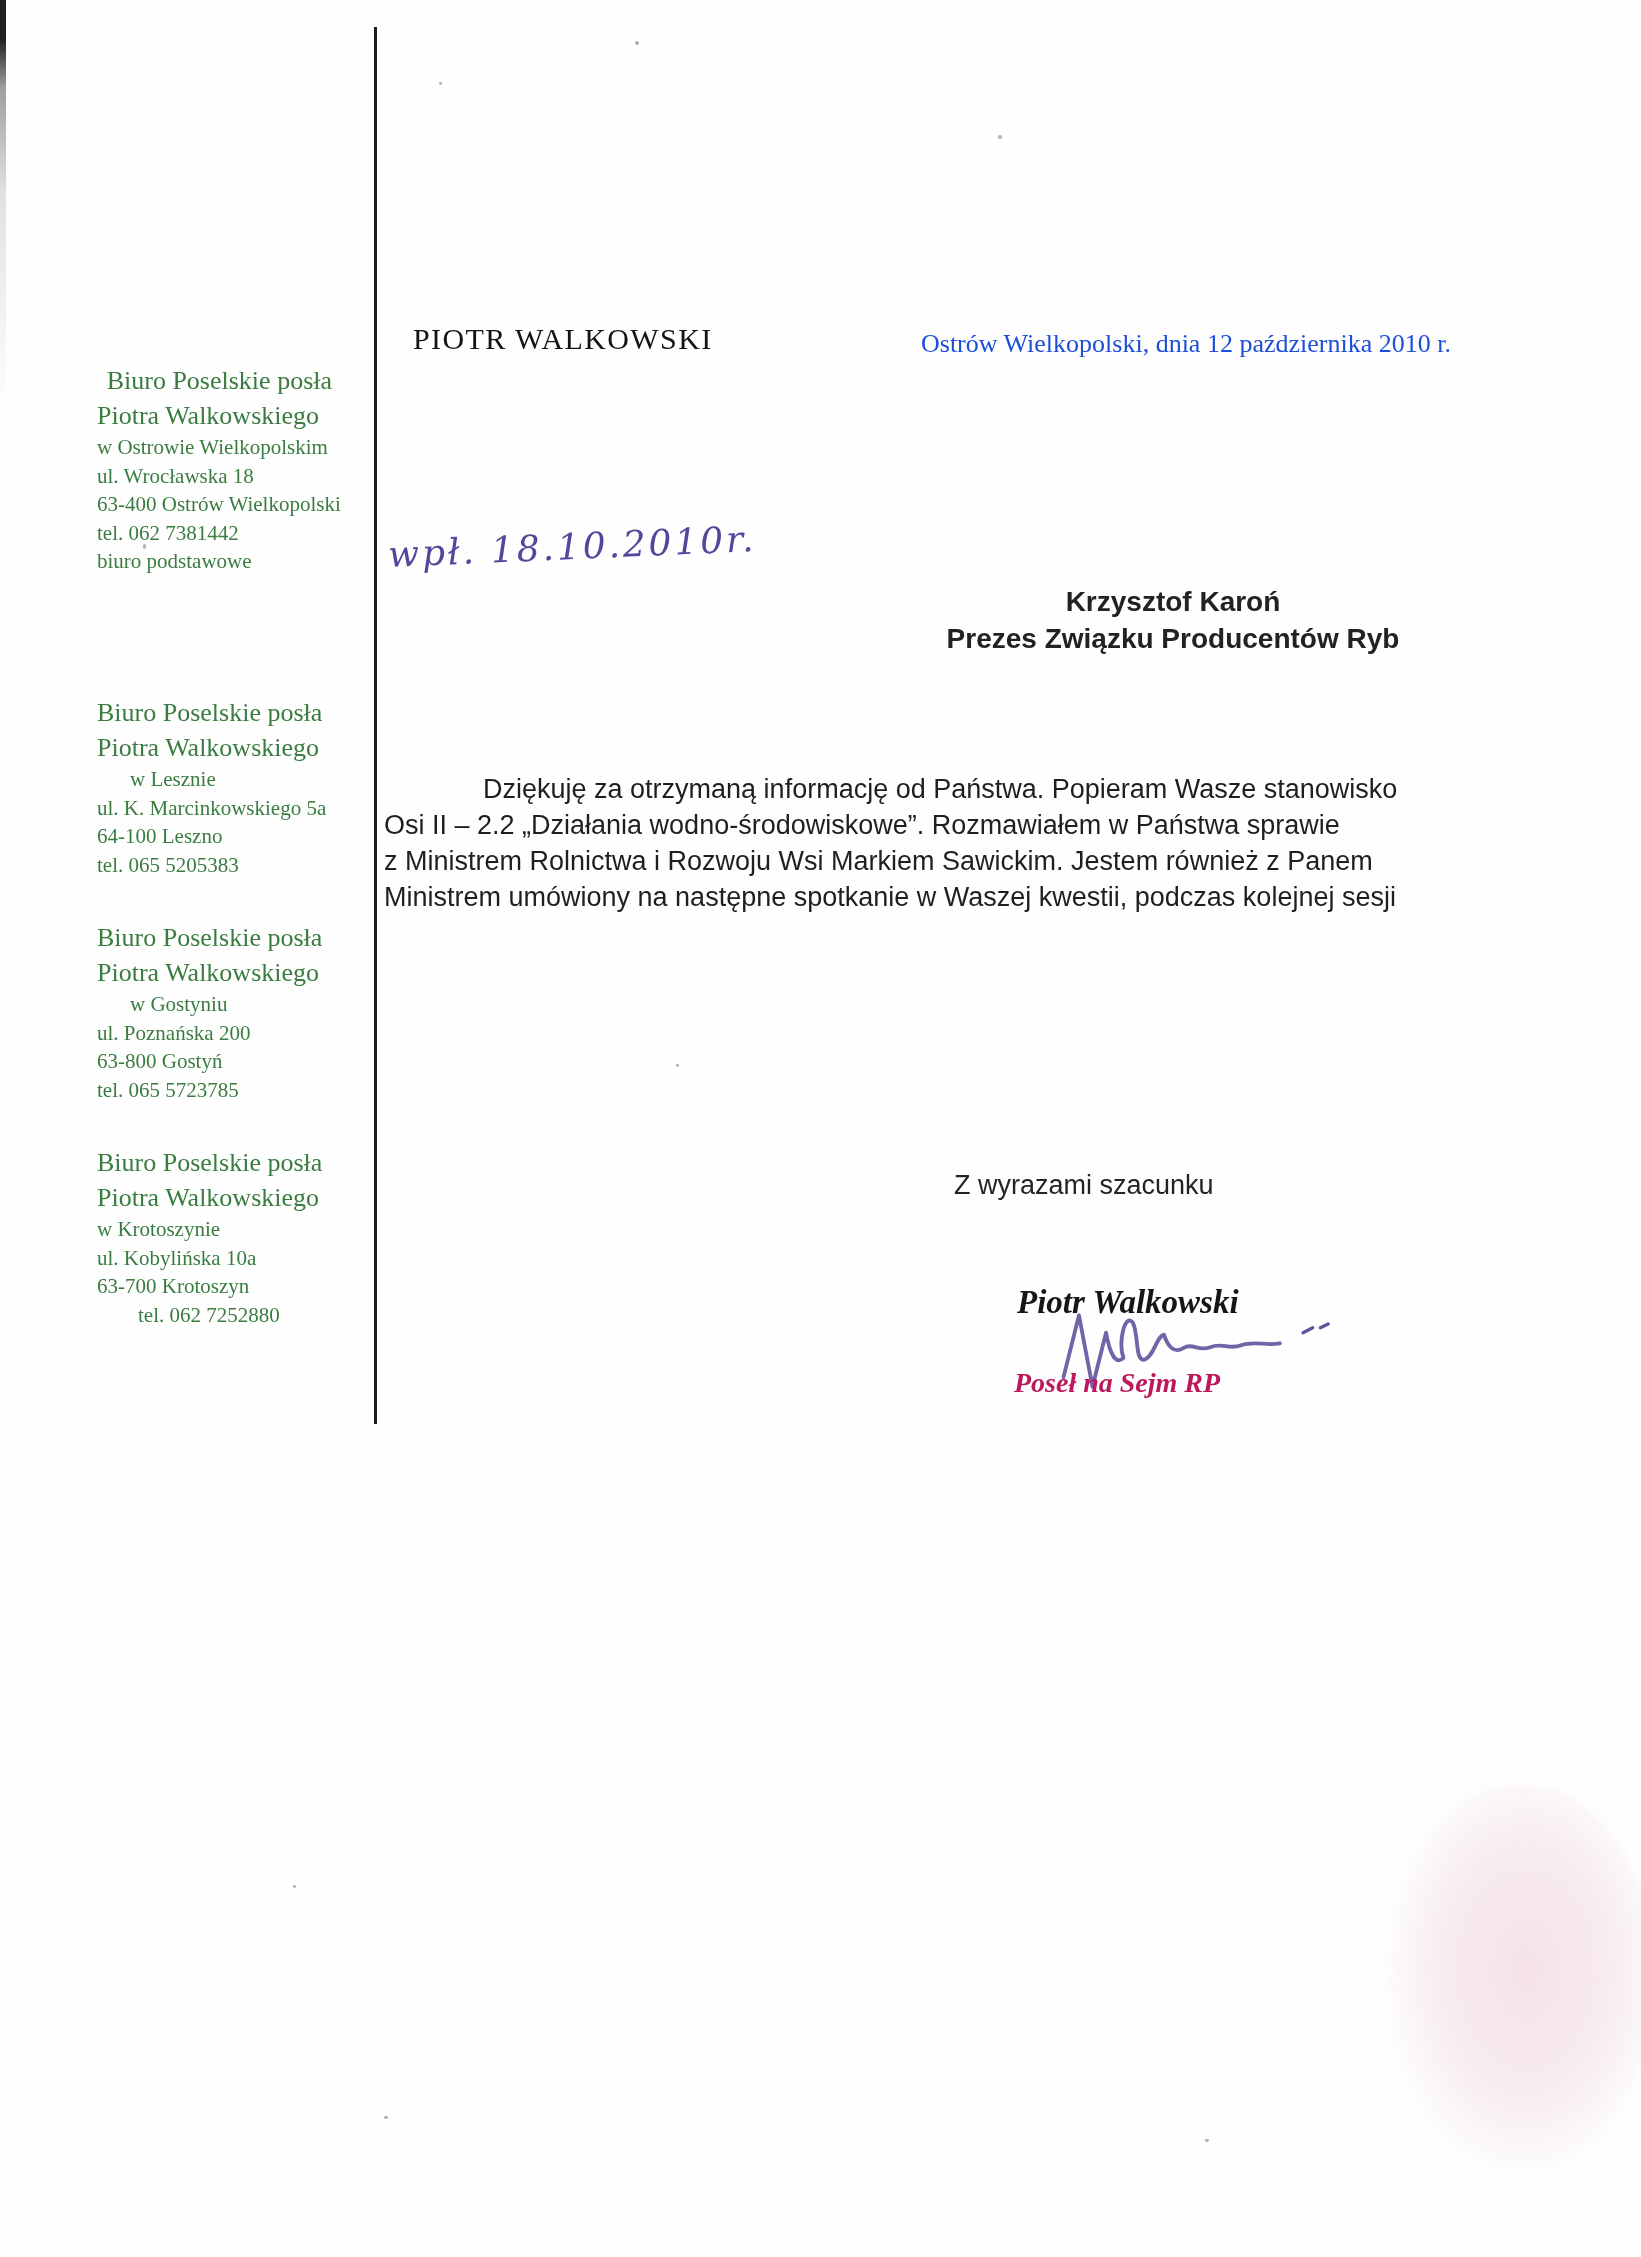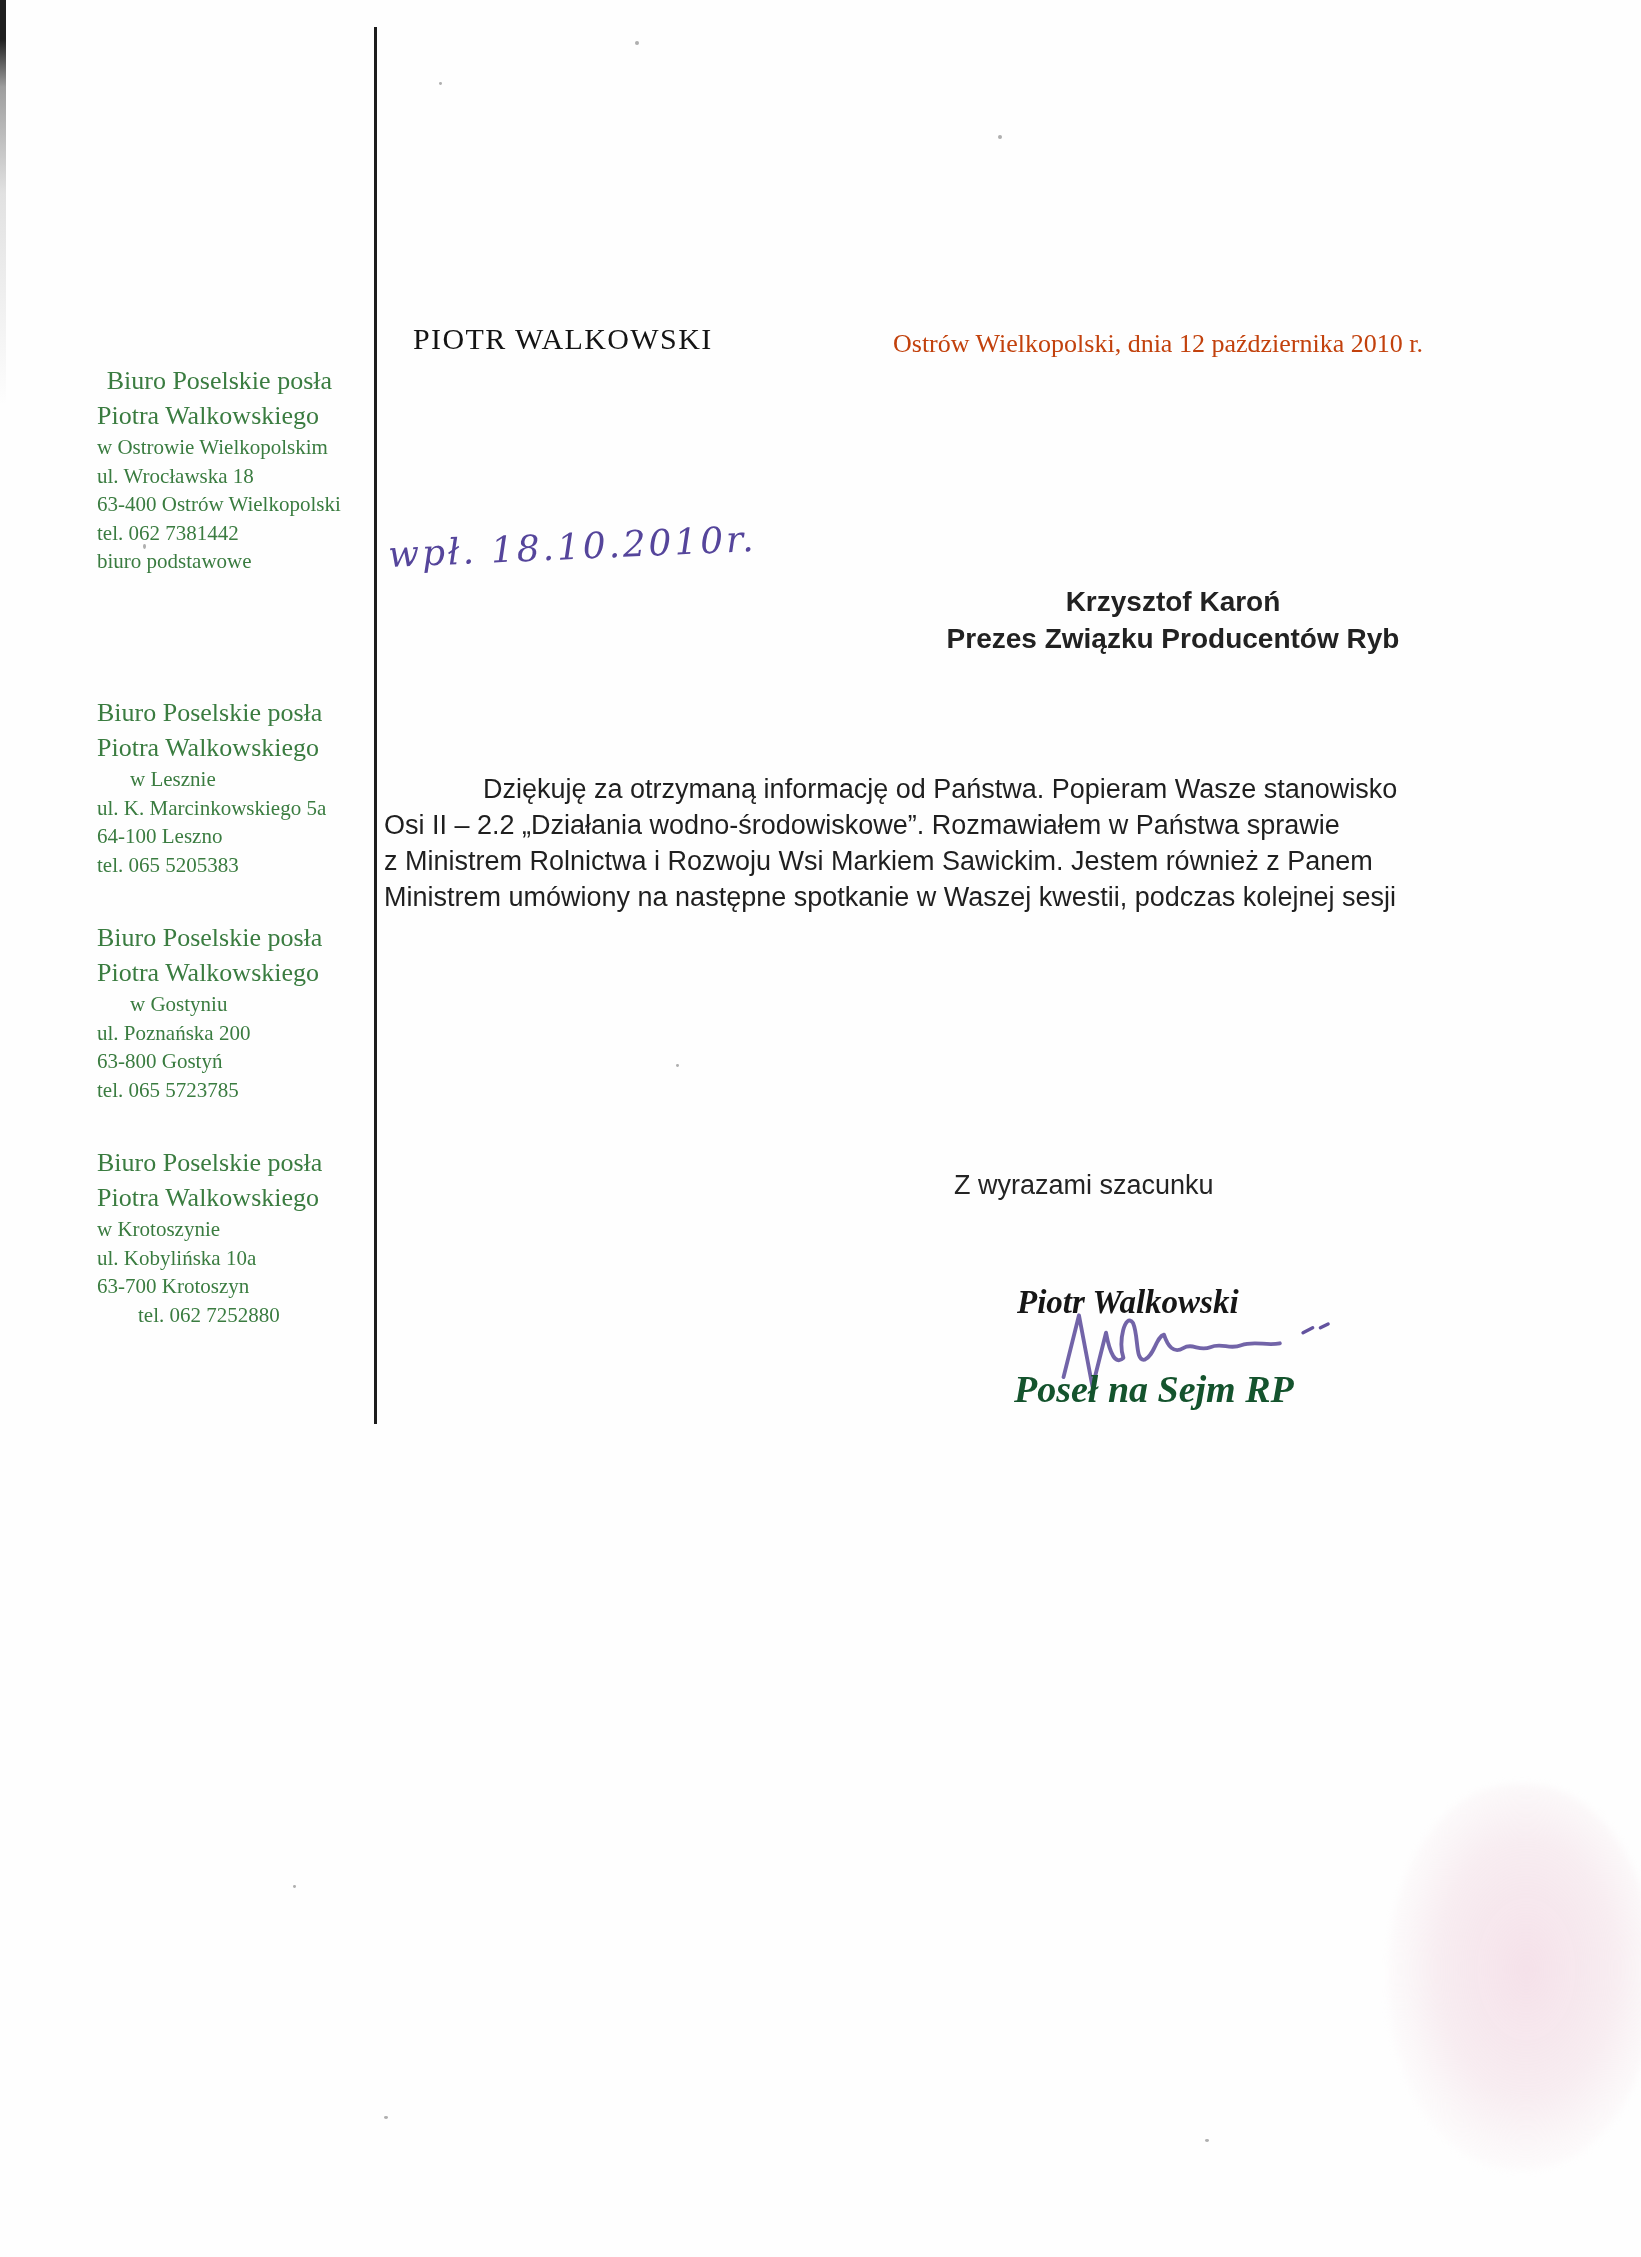--- a/index.html
+++ b/index.html
@@ -39,22 +39,22 @@
   .ind-sm { padding-left: 33px; }
   .ind-xs { padding-left: 9.7px; }
   .ind-tel { padding-left: 41px; }
 
   
   .sender-name {
     position: absolute; left: 413px; top: 322px;
     font-size: 30px; letter-spacing: 1.4px; color: #141414;
   }
   .dateline {
-    position: absolute; left: 893px; top: 329px;
-    font-size: 26px; color: #c2410c;
+    position: absolute; left: 921px; top: 329px;
+    font-size: 26px; color: #1d4ed8;
   }
 
   
   .received-note {
     position: absolute; left: 388px; top: 526px;
     font-family: "DejaVu Serif", serif;
     font-style: italic;
     font-size: 36px; letter-spacing: 2.9px;
     color: #55459b;
     transform: rotate(-2.5deg);
@@ -89,21 +89,21 @@
   .signer-name {
     position: absolute; left: 1017px; top: 1284px;
     font-family: "Liberation Serif", serif;
     font-weight: bold; font-style: italic;
     font-size: 33px; color: #161616;
   }
   .signer-title {
     position: absolute; left: 1014px; top: 1367px;
     font-family: "Liberation Serif", serif;
     font-weight: bold; font-style: italic;
-    font-size: 38px; color: #14532d;
+    font-size: 28px; color: #be185d;
   }
   .signature-svg { position: absolute; left: 1050px; top: 1294px; }
 </style>
 </head>
 <body>
 
 <div class="page">
 
   <div class="edge-artifact"></div>
   <div class="divider"></div>

